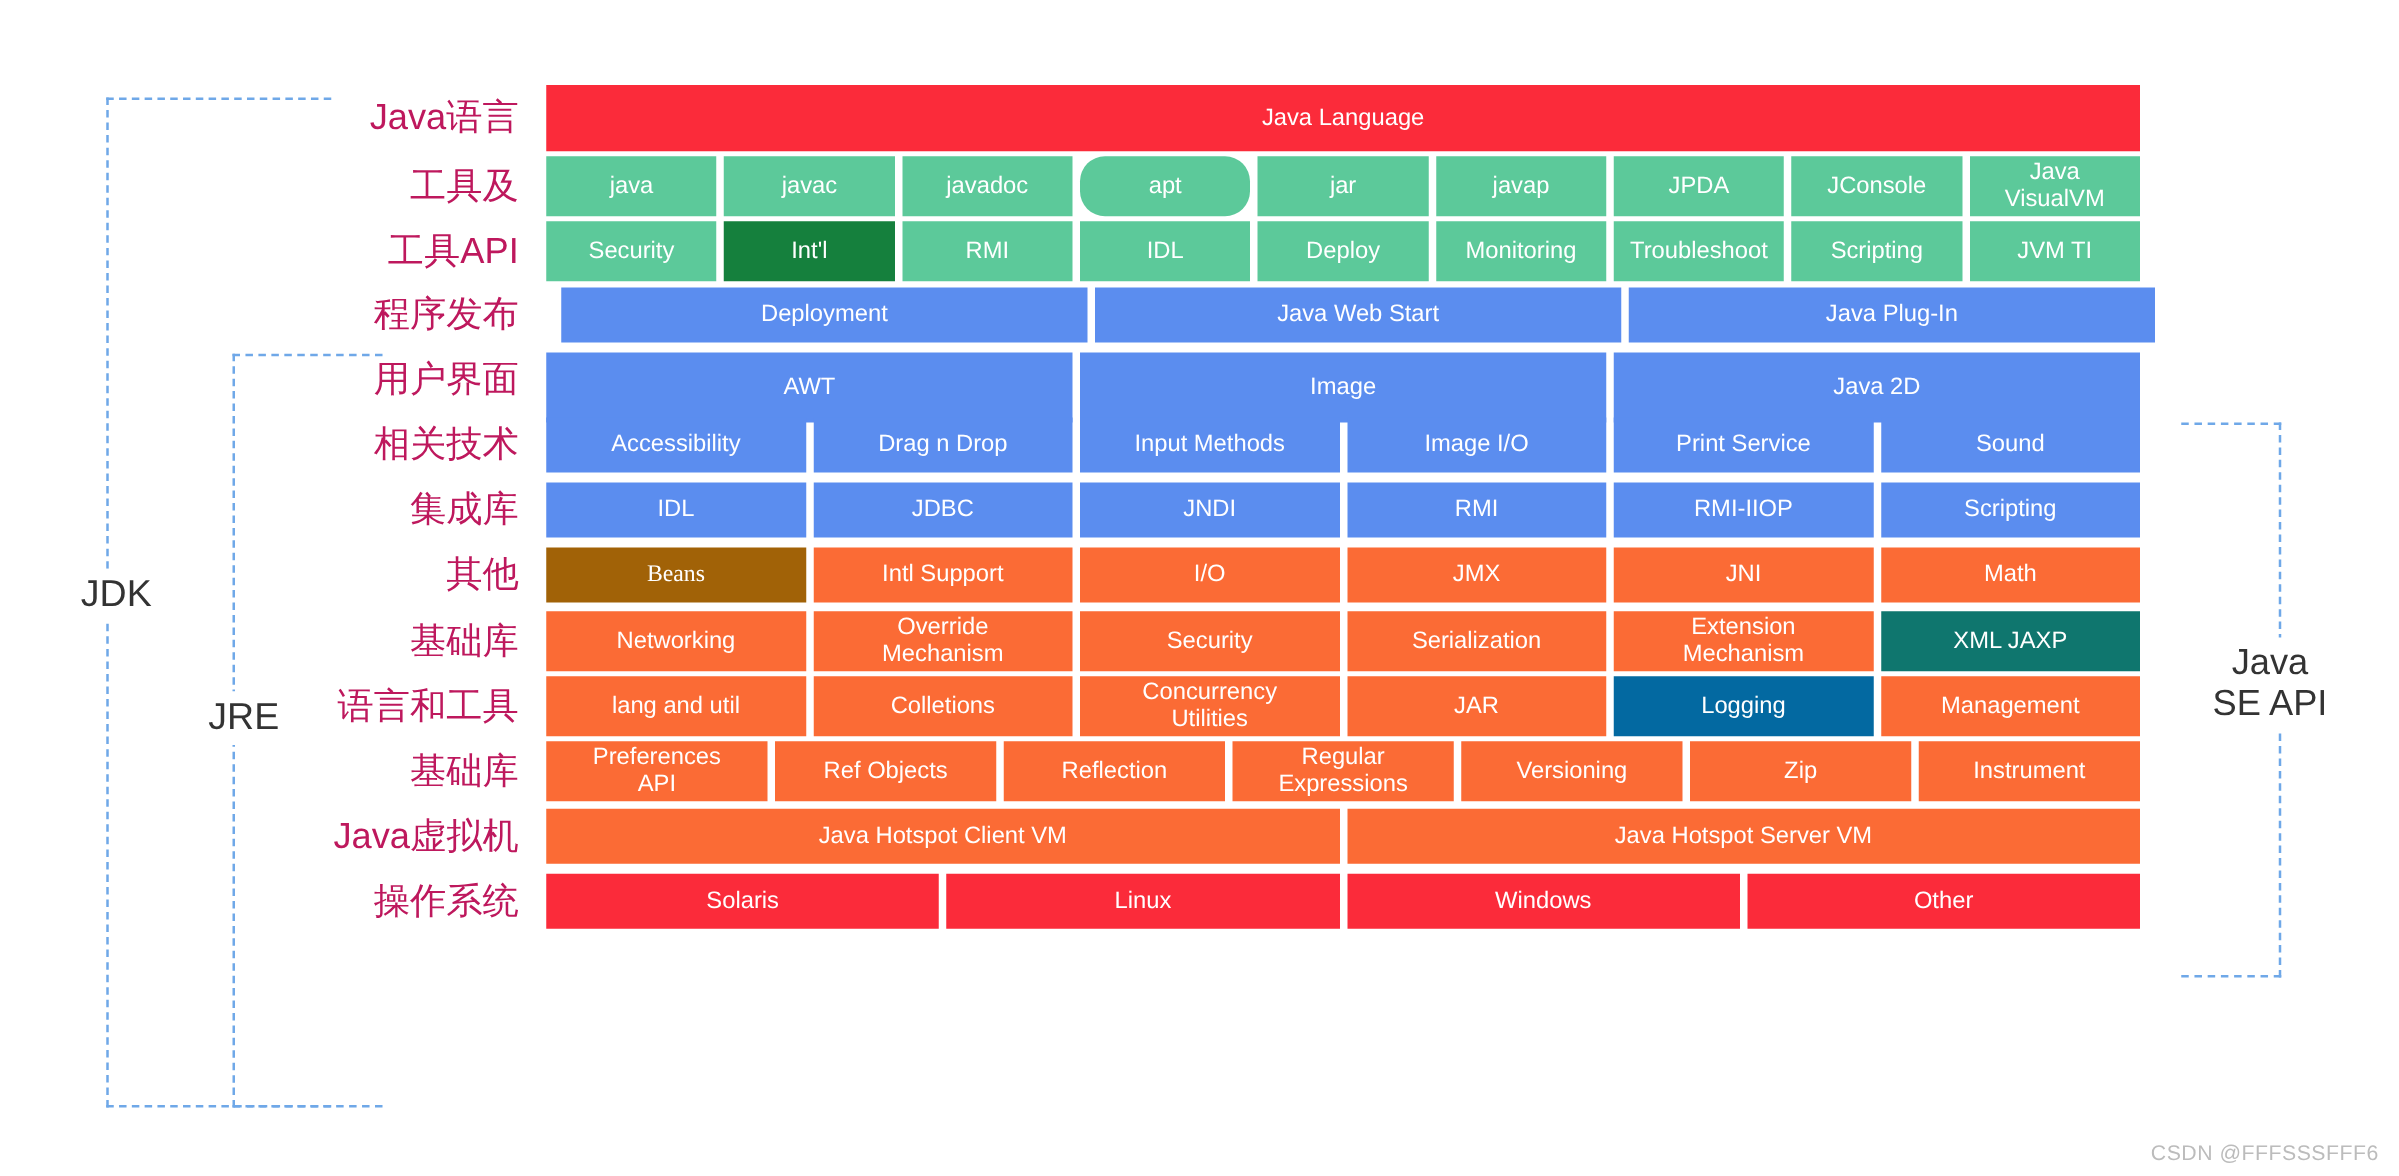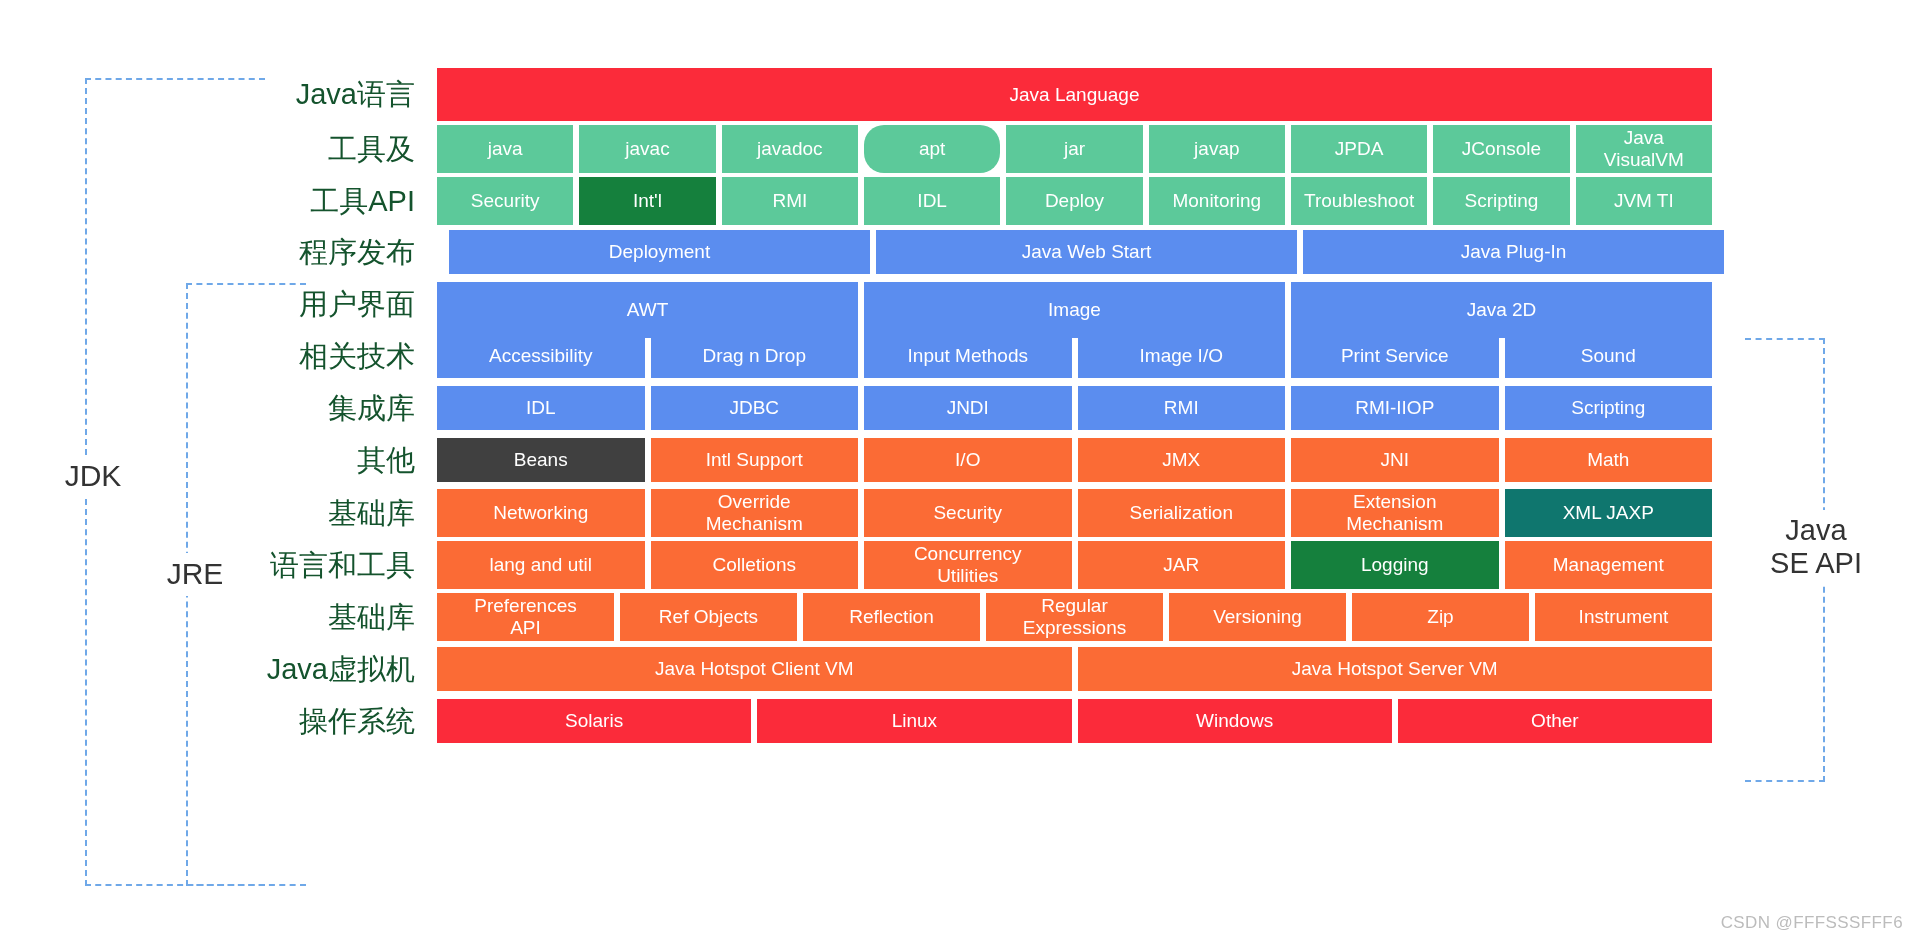--- a/index.html
+++ b/index.html
@@ -72,21 +72,21 @@
     white-space: pre-line;
     box-sizing: border-box;
     padding: 2px 4px;
   }
 
   .row-label {
     position: absolute;
     right: 0;
     width: 200px;
     text-align: right;
-    color: #14532d;
+    color: #be185d;
     font-size: 29px;
     line-height: 1;
     white-space: nowrap;
   }
   .label-holder {
     position: absolute;
     left: 180px;
     width: 235px;
     display: flex;
     align-items: center;
@@ -165,21 +165,21 @@
       </div>
       <div class="row" style="top: 386px; height: 44px;">
         <div class="cell" style="background: rgb(91, 141, 239);">IDL</div>
         <div class="cell" style="background: rgb(91, 141, 239);">JDBC</div>
         <div class="cell" style="background: rgb(91, 141, 239);">JNDI</div>
         <div class="cell" style="background: rgb(91, 141, 239);">RMI</div>
         <div class="cell" style="background: rgb(91, 141, 239);">RMI-IIOP</div>
         <div class="cell" style="background: rgb(91, 141, 239);">Scripting</div>
       </div>
       <div class="row" style="top: 438px; height: 44px;">
-        <div class="cell" style="background: #404040;">Beans</div>
+        <div class="cell" style="background: #a16207; font-family: Liberation Serif, serif;">Beans</div>
         <div class="cell" style="background: rgb(251, 107, 53);">Intl Support</div>
         <div class="cell" style="background: rgb(251, 107, 53);">I/O</div>
         <div class="cell" style="background: rgb(251, 107, 53);">JMX</div>
         <div class="cell" style="background: rgb(251, 107, 53);">JNI</div>
         <div class="cell" style="background: rgb(251, 107, 53);">Math</div>
       </div>
       <div class="row" style="top: 489px; height: 48px;">
         <div class="cell" style="background: rgb(251, 107, 53);">Networking</div>
         <div class="cell" style="background: rgb(251, 107, 53);">Override
 Mechanism</div>
@@ -188,21 +188,21 @@
         <div class="cell" style="background: rgb(251, 107, 53);">Extension
 Mechanism</div>
         <div class="cell" style="background: #0f766e;">XML JAXP</div>
       </div>
       <div class="row" style="top: 541px; height: 48px;">
         <div class="cell" style="background: rgb(251, 107, 53);">lang and util</div>
         <div class="cell" style="background: rgb(251, 107, 53);">Colletions</div>
         <div class="cell" style="background: rgb(251, 107, 53);">Concurrency
 Utilities</div>
         <div class="cell" style="background: rgb(251, 107, 53);">JAR</div>
-        <div class="cell" style="background: #15803d;">Logging</div>
+        <div class="cell" style="background: #0369a1;">Logging</div>
         <div class="cell" style="background: rgb(251, 107, 53);">Management</div>
       </div>
       <div class="row" style="top: 593px; height: 48px;">
         <div class="cell" style="background: rgb(251, 107, 53);">Preferences
 API</div>
         <div class="cell" style="background: rgb(251, 107, 53);">Ref Objects</div>
         <div class="cell" style="background: rgb(251, 107, 53);">Reflection</div>
         <div class="cell" style="background: rgb(251, 107, 53);">Regular
 Expressions</div>
         <div class="cell" style="background: rgb(251, 107, 53);">Versioning</div>

